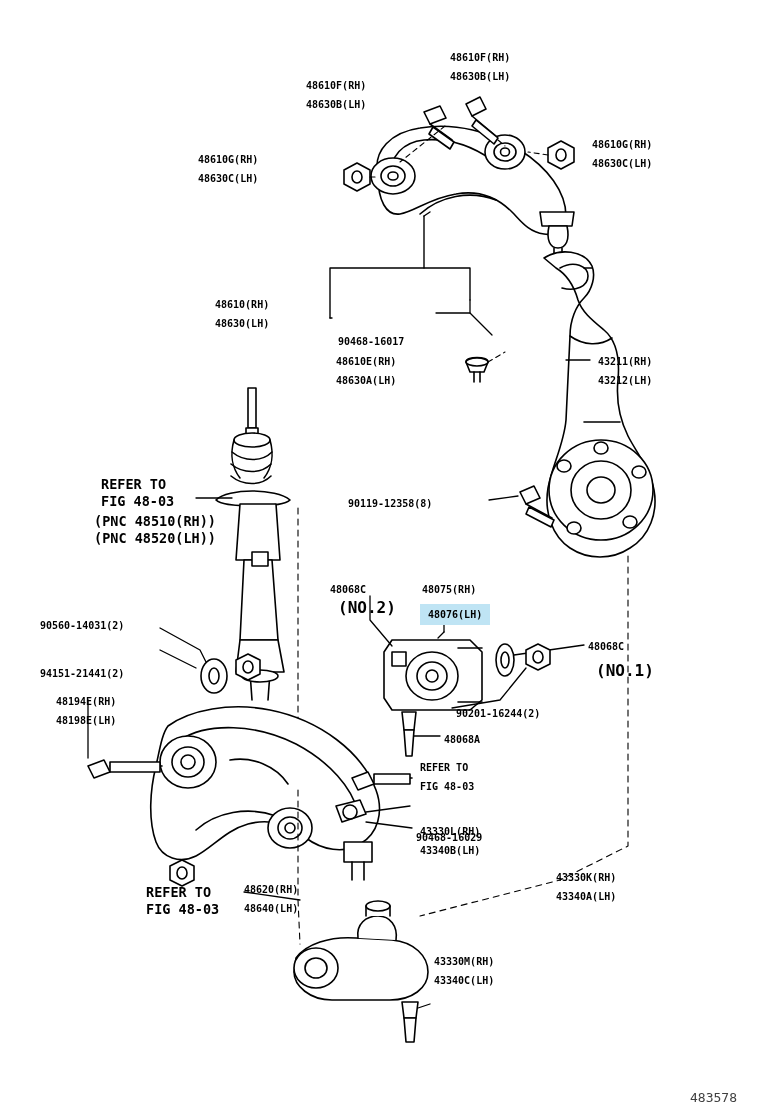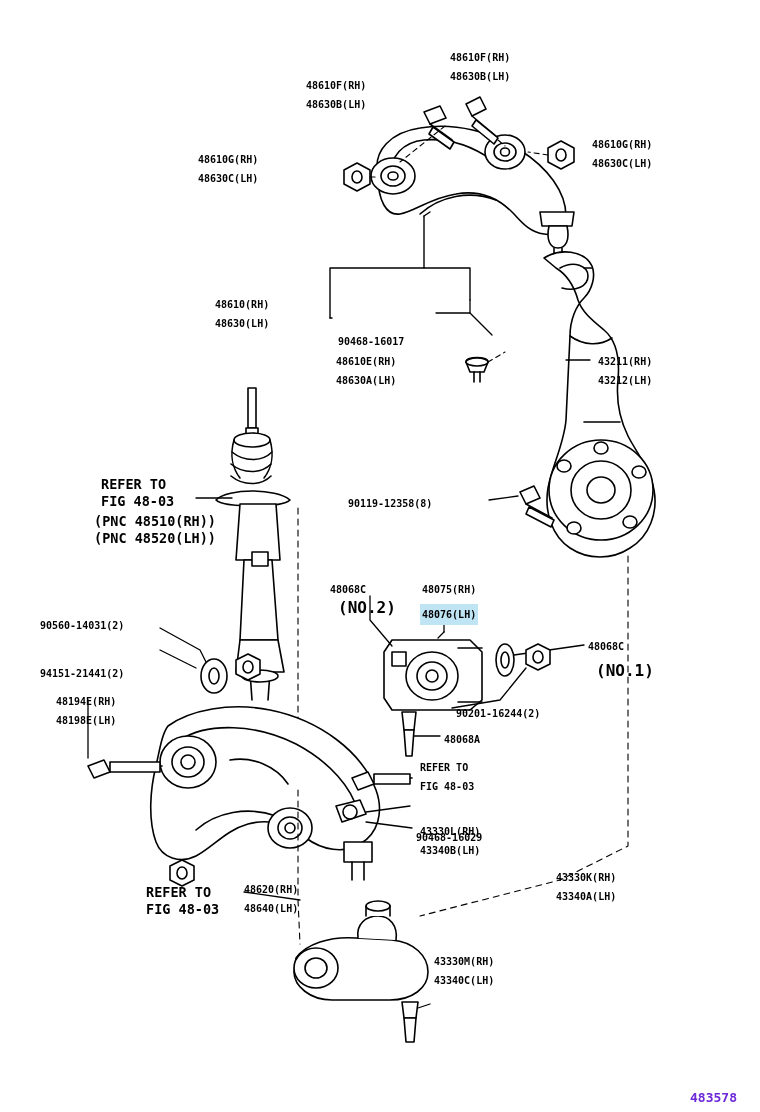--- a/index.html
+++ b/index.html
@@ -29,26 +29,26 @@
     font-size: 16px;
     line-height: 13px;
     font-weight: 700;
   }
   .lbl.refer {
     font-size: 13.5px;
     line-height: 17px;
   }
   .lbl.highlight {
     background: #bfe4f4;
-    padding: 1px 2px;
+    padding: 1px 8px;
   }
   .lbl.footer {
     font-size: 13px;
-    font-weight: 700;
-    color: #6d28d9;
+    font-weight: 400;
+    color: #404040;
   }
   #art {
     position: absolute;
     left: 0; top: 0;
     width: 760px;
     height: 1112px;
     pointer-events: none;
   }
 </style>
 </head>

